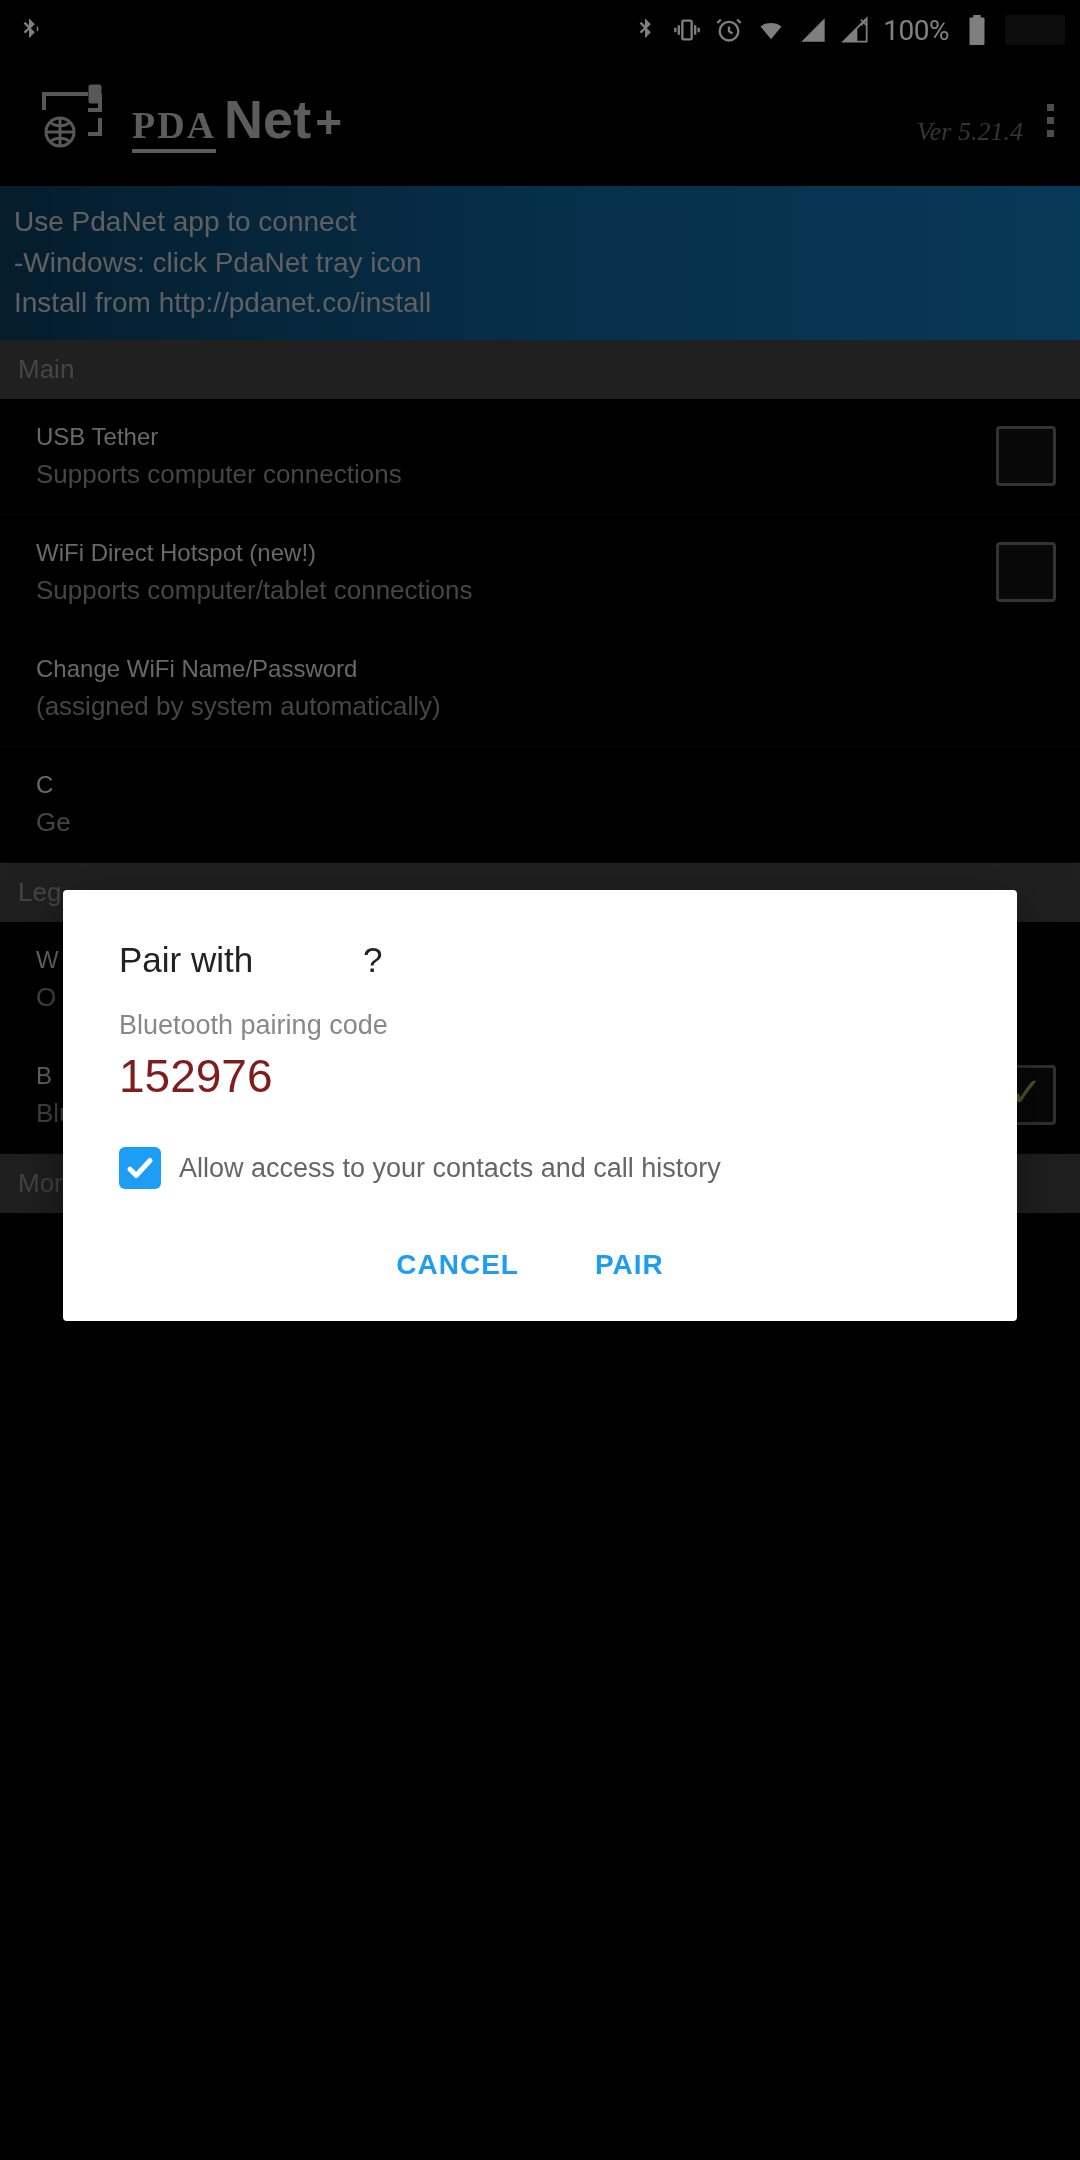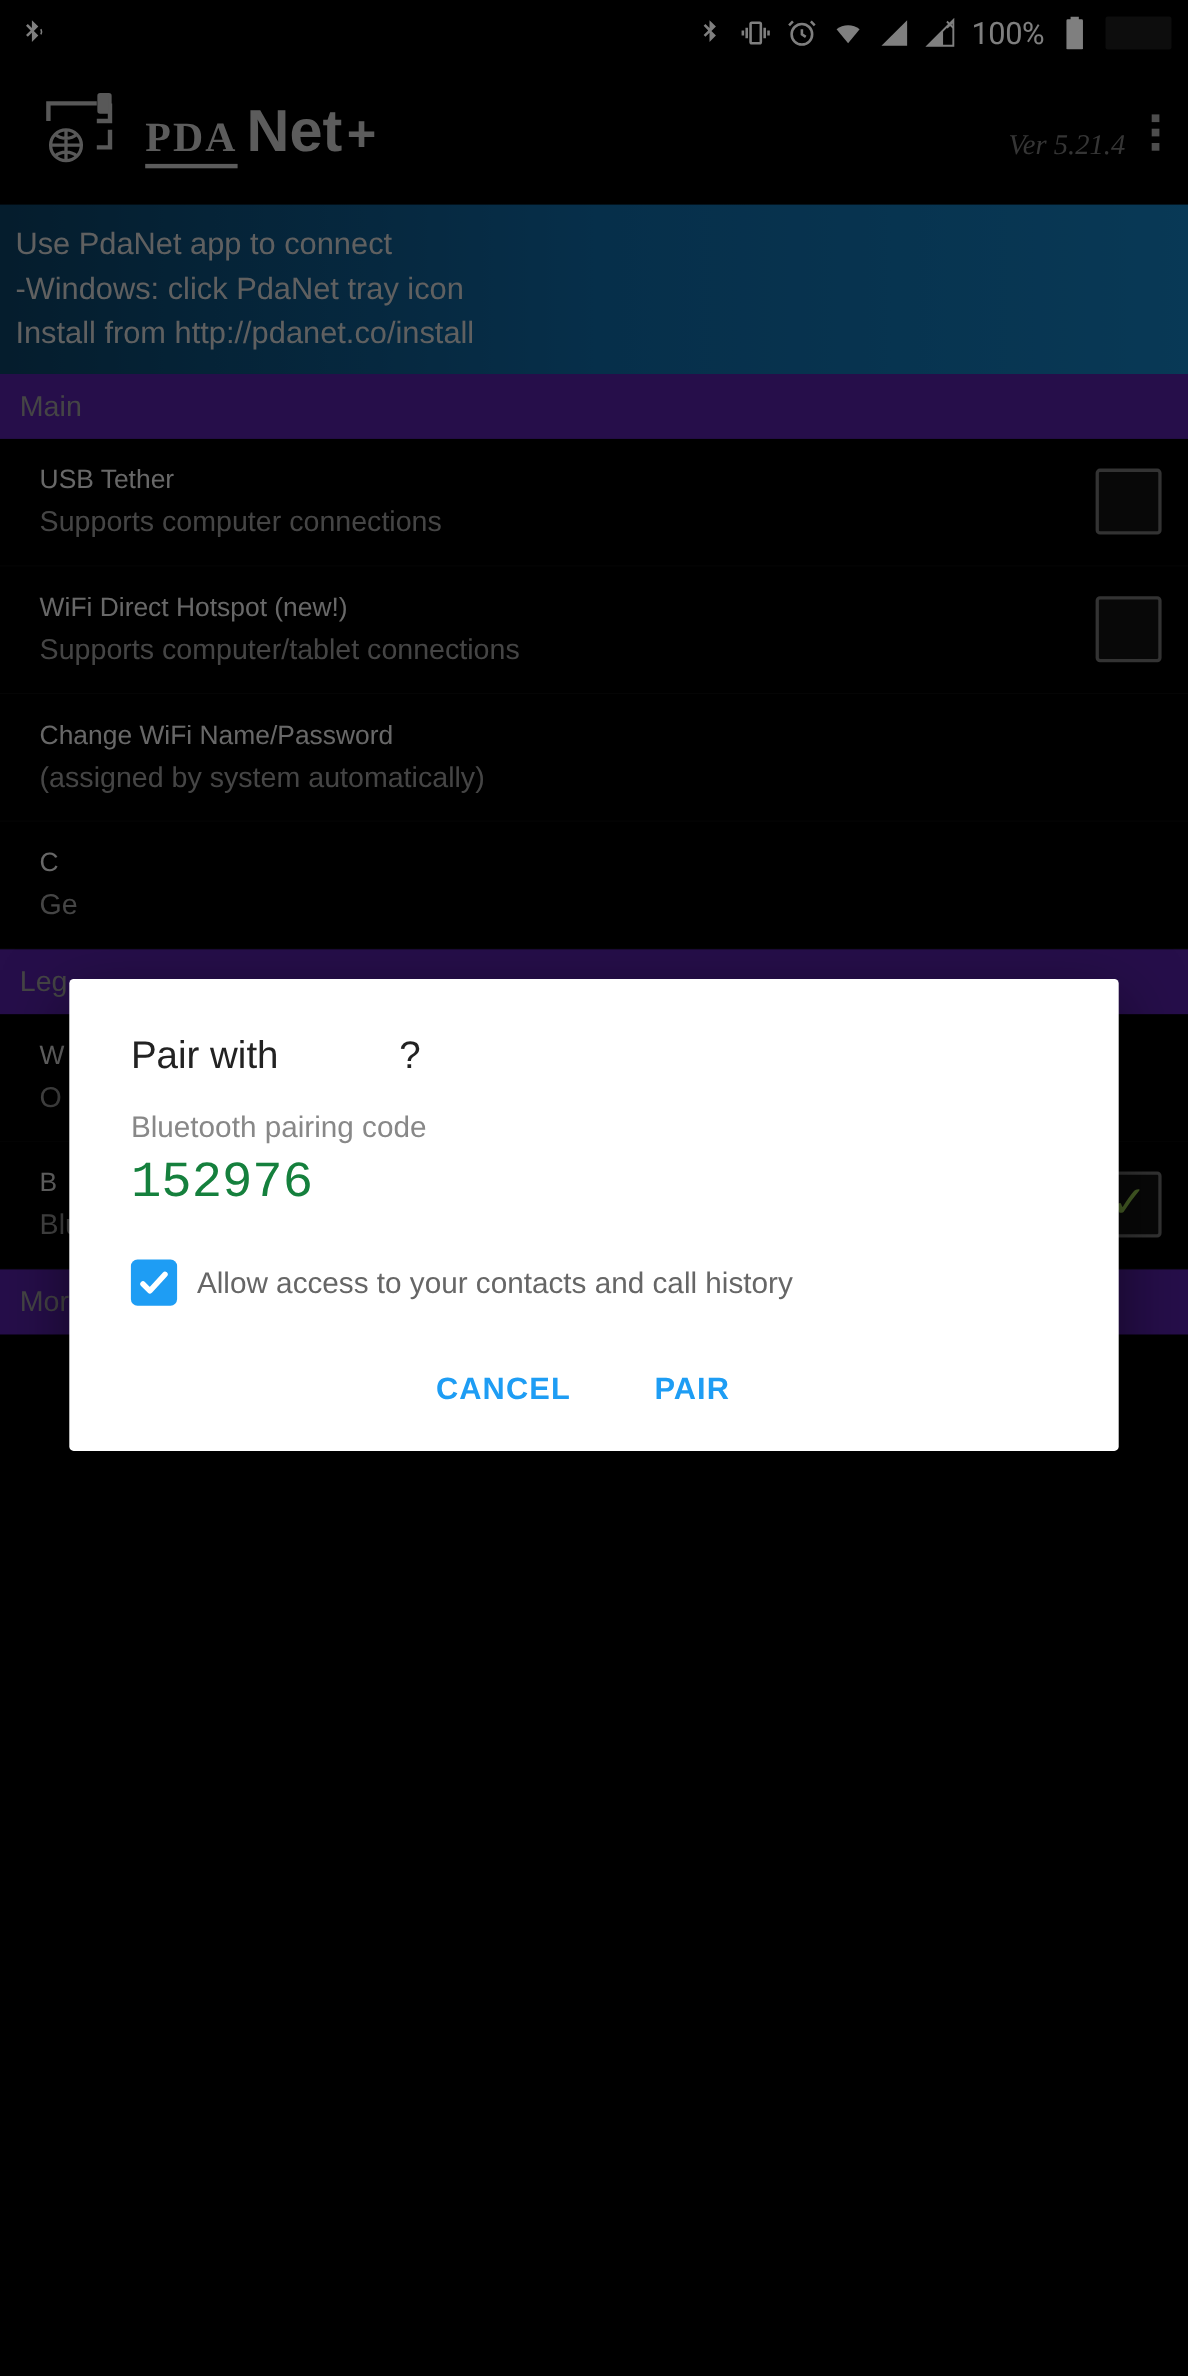--- a/index.html
+++ b/index.html
@@ -24,38 +24,38 @@
   .header-right { margin-left: auto; display: flex; align-items: flex-end; gap: 18px; }
   .version-text { font-size: 26px; color: #6a6a6a; font-style: italic; font-family: Georgia, serif; }
   .overflow-dots { display: flex; flex-direction: column; gap: 6px; padding: 10px 6px; }
   .overflow-dots span { width: 7px; height: 7px; background: #9a9a9a; }
 
   
   .info-banner { background: linear-gradient(90deg, #0a3a5a 0%, #0d5e94 50%, #1172ac 100%); padding: 16px 14px 16px 14px; }
   .info-banner div { font-size: 28px; color: #c0c0c0; font-family: Verdana, sans-serif; line-height: 1.45; }
 
   
-  .section-header { padding: 14px 18px; font-size: 26px; color: #8a8a8a; font-family: Verdana, sans-serif; background: #4c1d95; }
+  .section-header { padding: 14px 18px; font-size: 26px; color: #8a8a8a; font-family: Verdana, sans-serif; background: #404040; }
 
   
   .list-item { display: flex; align-items: center; padding: 24px 24px 24px 36px; border-bottom: 1px solid #0a0a0a; }
   .item-text { flex: 1; }
   .item-title { font-size: 24px; color: #d0d0d0; font-family: Verdana, sans-serif; margin-bottom: 8px; }
   .item-sub { font-size: 26px; color: #8a8a8a; font-family: Verdana, sans-serif; }
   .checkbox-sq { width: 60px; height: 60px; border: 3px solid #666; border-radius: 4px; background: #111; flex-shrink: 0; }
   .checkbox-sq.checked { position: relative; }
   .checkbox-sq.checked::after { content: "✓"; position: absolute; top: 50%; left: 50%; transform: translate(-50%, -55%); font-size: 40px; color: #8fbf4d; }
 
   
   .dim-overlay { position: absolute; inset: 0; background: rgba(0,0,0,0.5); pointer-events: none; }
   .dialog { position: absolute; left: 63px; right: 63px; top: 890px; background: #fff; border-radius: 4px; box-shadow: 0 20px 60px rgba(0,0,0,0.5); padding: 50px 56px 30px 56px; }
   .dialog-title { font-size: 35px; color: #222; font-family: Verdana, sans-serif; margin-bottom: 30px; }
   .dialog-title .redact { display: inline-block; height: 28px; width: 100px; vertical-align: middle; position: relative; }
   .dialog-sub { font-size: 27px; color: #888; font-family: Verdana, sans-serif; margin-bottom: 8px; }
-  .pair-code { font-size: 46px; color: #15803d; font-family: Liberation Mono, monospace; margin-bottom: 44px; }
+  .pair-code { font-size: 46px; color: #7f1d1d; font-family: Liberation Sans, sans-serif; margin-bottom: 44px; }
   .dialog-check-row { display: flex; align-items: center; gap: 18px; margin-bottom: 50px; }
   .blue-check { width: 42px; height: 42px; background: #1e9df4; border-radius: 6px; display: flex; align-items: center; justify-content: center; color: #fff; font-size: 32px; font-weight: 700; }
   .dialog-check-label { font-size: 27px; color: #666; font-family: Verdana, sans-serif; }
   .dialog-actions { display: flex; justify-content: center; gap: 60px; padding-right: 20px; }
   .dialog-btn { font-size: 28px; color: #1e9df4; font-family: Verdana, sans-serif; font-weight: 700; letter-spacing: 1px; cursor: pointer; padding: 10px 8px; }
 
   .app-content { position: relative; }
 </style>
 </head>
 <body>

